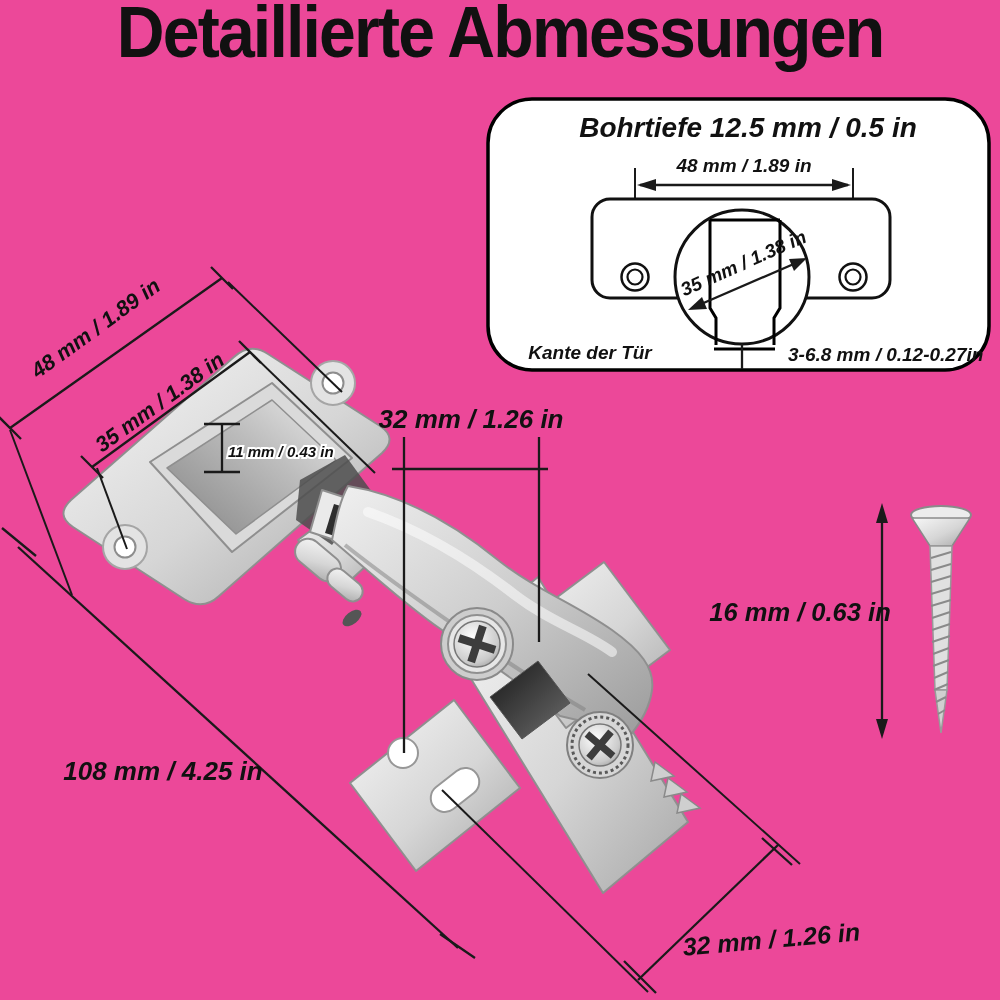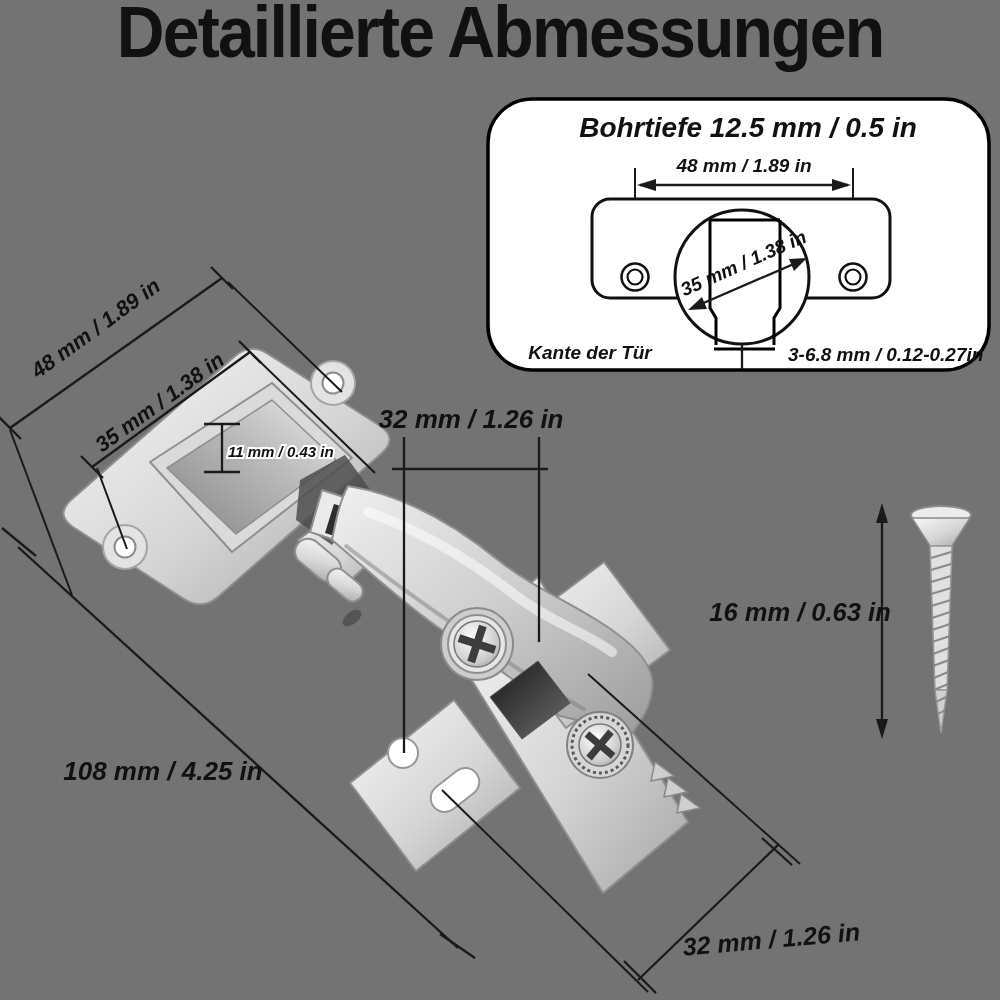--- a/index.html
+++ b/index.html
@@ -1,16 +1,16 @@
 <!DOCTYPE html>
 <html><head>
 <meta charset="utf-8">
 <style>
   html,body{margin:0;padding:0;background:#fff;width:1000px;height:1000px;overflow:hidden;}
-  #stage{position:relative;width:1000px;height:1000px;background:#737373;font-family:"Liberation Sans",sans-serif;}
+  #stage{position:relative;width:1000px;height:1000px;background:#ec4899;font-family:"Liberation Sans",sans-serif;}
   svg{position:absolute;left:0;top:0;}
   text{font-family:"Liberation Sans",sans-serif;fill:#111;}
   .ttl{font-weight:bold;letter-spacing:-2px;}
   .dim{font-weight:bold;font-style:italic;}
   .ln{stroke:#1a1a1a;stroke-width:2.3;fill:none;}
   .thin{stroke:#1a1a1a;stroke-width:2;fill:none;}
   .bold{stroke:#000;stroke-width:3;fill:none;}
   .metal{stroke:#8f8f8f;stroke-width:2;stroke-linejoin:round;}
 </style>
 </head>

